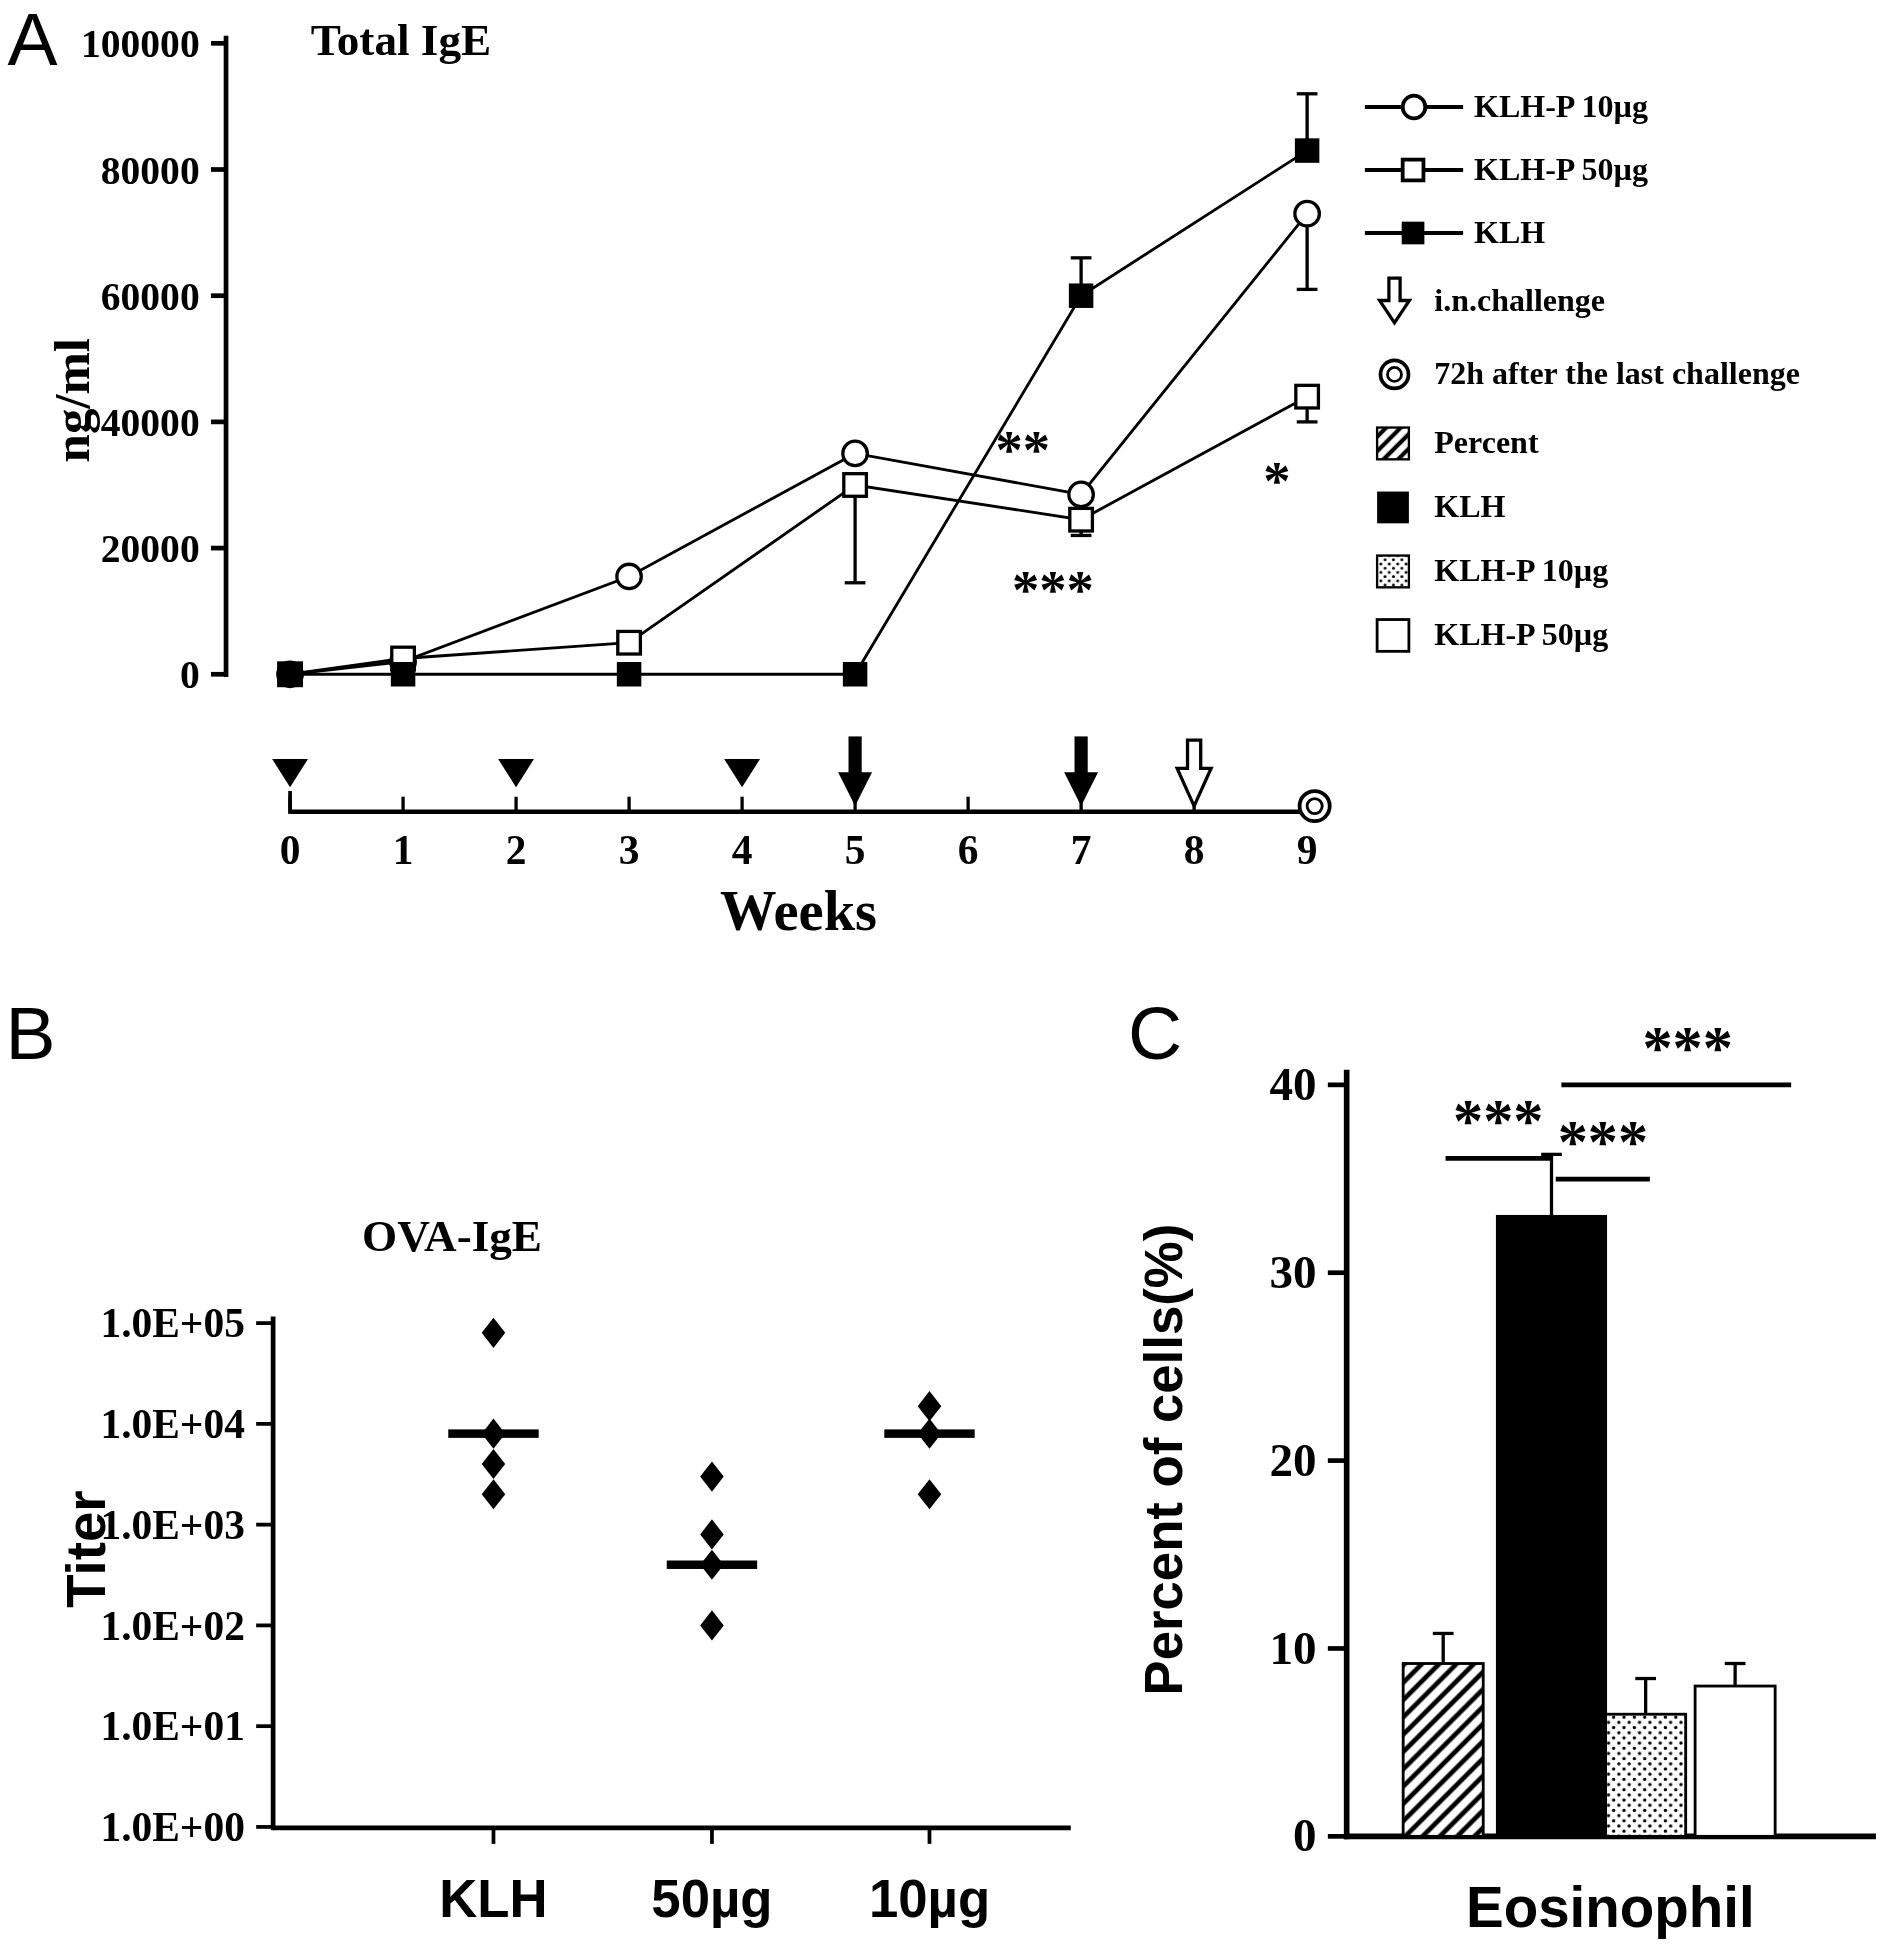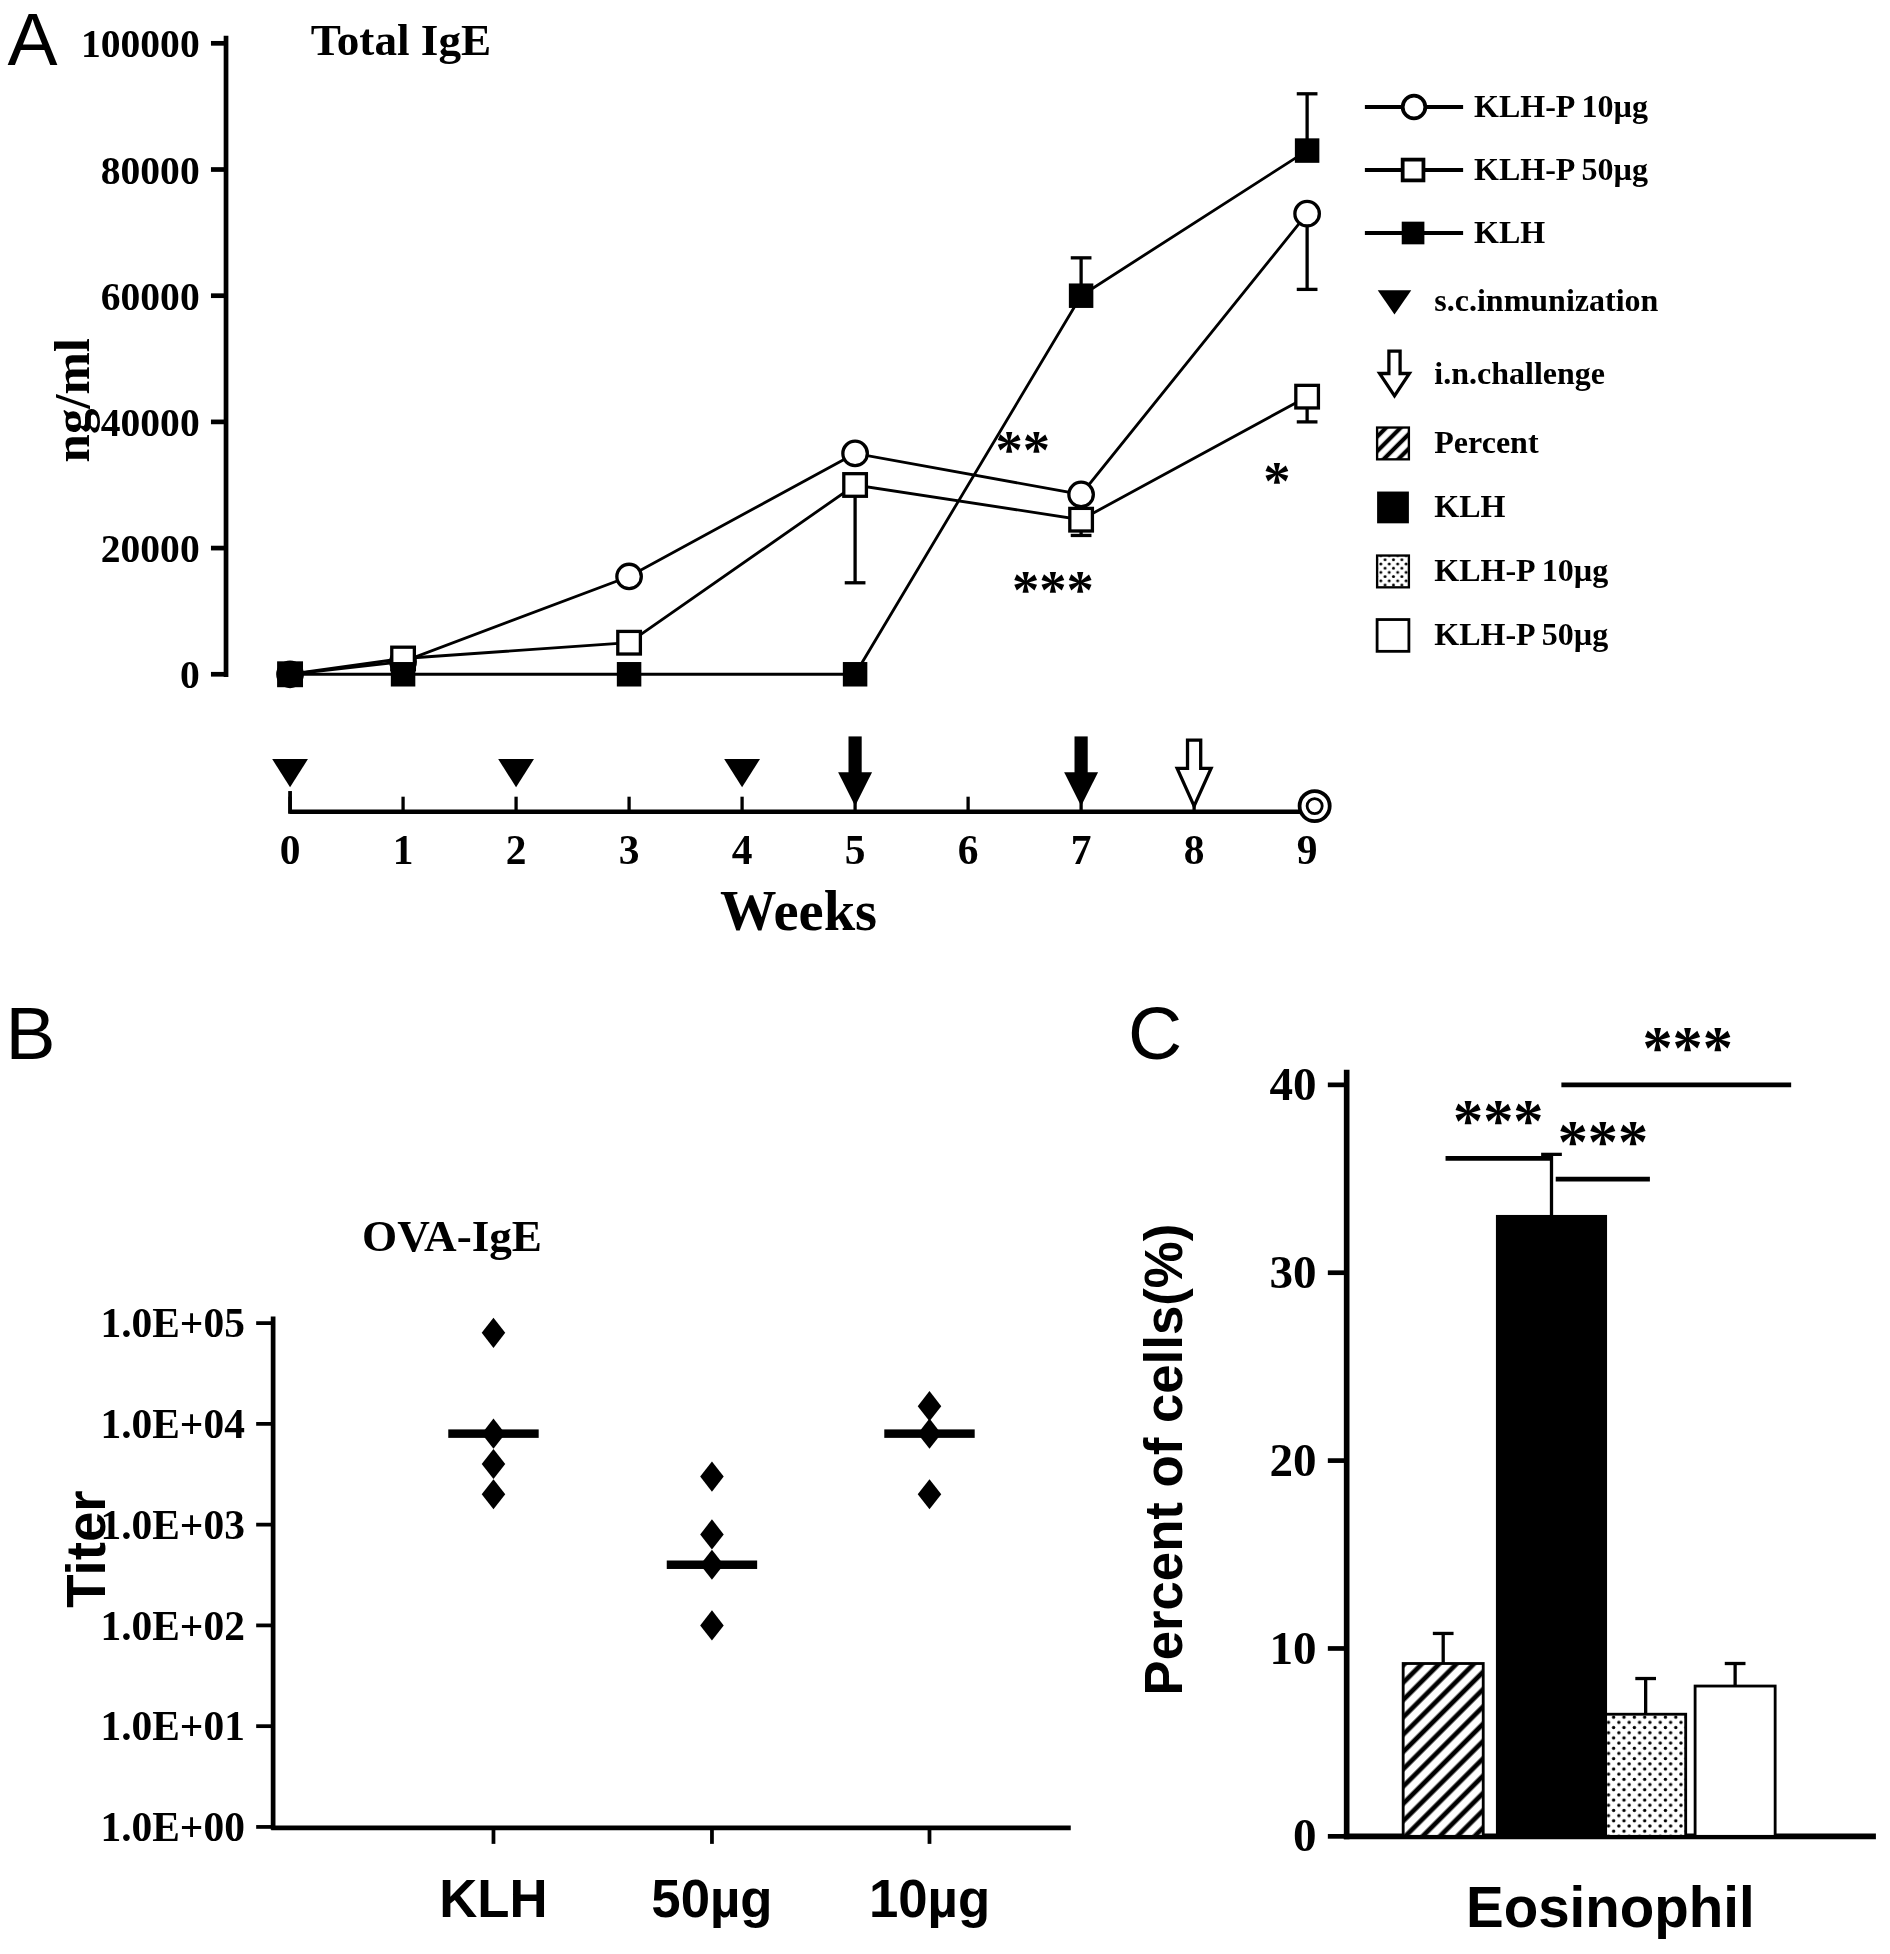--- a/index.html
+++ b/index.html
@@ -220,32 +220,33 @@
           <svg width="102" height="38" viewBox="0 0 108 40">
             <line x1="2" y1="20" x2="106" y2="20" stroke-width="4" stroke="#000"></line>
             <rect x="41" y="8" width="24" height="24" fill="#000"></rect>
           </svg>
         </span>
         <span class="txt">KLH</span>
       </div>
       <div class="lrow g-events">
         <span class="ic">
           <svg width="41" height="51" viewBox="0 0 44 54">
-            <polygon points="4,16 40,16 22,42" fill="#000"></polygon>
-          </svg>
-        </span>
-        <span class="txt">s.c.inmunization</span>
+            <path d="M16 3 L28 3 L28 27 L38 27 L22 51 L6 27 L16 27 Z" fill="#fff" stroke-width="3.5" stroke="#000"></path>
+          </svg>
+        </span>
+        <span class="txt">i.n.challenge</span>
       </div>
       <div class="lrow g-events">
         <span class="ic">
           <svg width="41" height="51" viewBox="0 0 44 54">
-            <path d="M16 3 L28 3 L28 27 L38 27 L22 51 L6 27 L16 27 Z" fill="#fff" stroke-width="3.5" stroke="#000"></path>
-          </svg>
-        </span>
-        <span class="txt">i.n.challenge</span>
+            <circle cx="22" cy="28" r="15" fill="none" stroke-width="4" stroke="#000"></circle>
+            <circle cx="22" cy="28" r="7.5" fill="none" stroke-width="3" stroke="#000"></circle>
+          </svg>
+        </span>
+        <span class="txt">72h after the last challenge</span>
       </div>
       <div class="lrow g-fills">
         <span class="ic">
           <svg width="38" height="43" viewBox="0 0 40 46">
             <defs>
               <pattern id="hatchI" width="11" height="11" patternUnits="userSpaceOnUse" patternTransform="rotate(-45)">
                 <rect x="0" y="0" width="11" height="11" fill="#fff"></rect>
                 <line x1="0" y1="3" x2="11" y2="3" stroke="#000" stroke-width="4.5"></line>
               </pattern>
             </defs>

